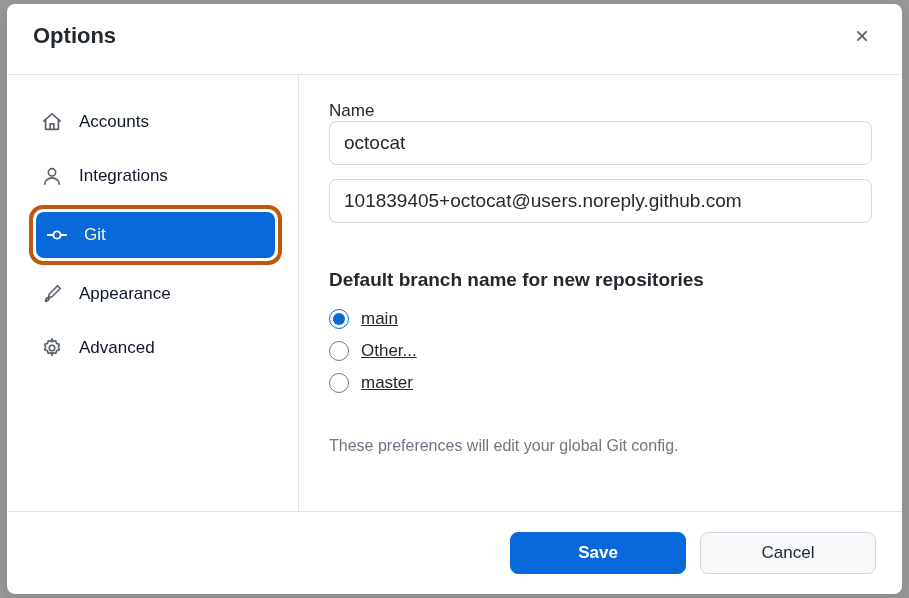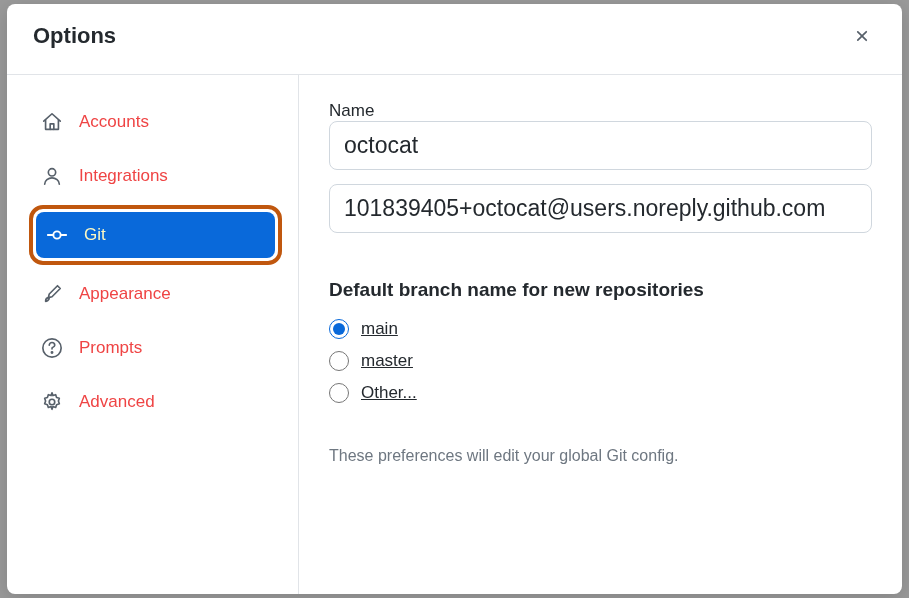--- a/index.html
+++ b/index.html
@@ -61,21 +61,21 @@
       display: flex;
       flex-direction: column;
       gap: 8px;
     }
     .nav-item {
       display: flex;
       align-items: center;
       gap: 16px;
       padding: 12px 16px 12px 10px;
       border-radius: 8px;
-      color: #ef4444;
+      color: #0f172a;
       cursor: pointer;
       font-size: 17px;
     }
     .nav-item .icon {
       width: 22px;
       height: 22px;
       display: flex;
       align-items: center;
       justify-content: center;
       color: #57606a;
@@ -100,21 +100,21 @@
     .field-label {
       font-size: 17px;
       color: #24292e;
       margin-bottom: 0;
     }
     .text-input {
       width: 100%;
       border: 1px solid #d0d7de;
       border-radius: 8px;
       padding: 10px 14px;
-      font-size: 23px;
+      font-size: 19px;
       color: #24292e;
       margin-bottom: 14px;
       background: #fff;
       font-family: inherit;
     }
     .section-title {
       font-size: 19px;
       font-weight: 700;
       margin-top: 32px;
       margin-bottom: 18px;
@@ -211,30 +211,20 @@
       <div class="nav-item">
         <span class="icon">
           <svg width="22" height="22" viewBox="0 0 24 24" fill="none" stroke="currentColor" stroke-width="1.8" stroke-linecap="round" stroke-linejoin="round">
               <path d="M18 3l3 3-9 9-4 1 1-4 9-9z"></path>
               <path d="M9 16c-3 0-4 2-4 4 1 0 4-1 4-4z"></path>
             </svg>
         </span>
         <span>Appearance</span>
       </div>
 
-      <div class="nav-item">
-        <span class="icon">
-          <svg width="22" height="22" viewBox="0 0 24 24" fill="none" stroke="currentColor" stroke-width="1.8" stroke-linecap="round" stroke-linejoin="round">
-              <circle cx="12" cy="12" r="10"></circle>
-              <path d="M9 9c0-1.5 1.3-3 3-3s3 1.3 3 3c0 1.5-1.5 2-2.5 2.5-.5.3-.5 1-.5 1.5"></path>
-              <circle cx="12" cy="17" r="0.7" fill="currentColor"></circle>
-            </svg>
-        </span>
-        <span>Prompts</span>
-      </div>
 
       <div class="nav-item">
         <span class="icon">
           <svg width="22" height="22" viewBox="0 0 24 24" fill="none" stroke="currentColor" stroke-width="1.8" stroke-linecap="round" stroke-linejoin="round">
               <circle cx="12" cy="12" r="3"></circle>
               <path d="M12 2l1 3 3-1 1 3 3 1-1 3 1 3-3 1-1 3-3-1-1 3-1-3-3 1-1-3-3-1 1-3-1-3 3-1 1-3 3 1z"></path>
             </svg>
         </span>
         <span>Advanced</span>
       </div>
@@ -248,25 +238,29 @@
 
       <div class="section-title">Default branch name for new repositories</div>
 
       <div class="radio-group">
         <label class="radio-item">
           <input type="radio" name="branch" checked="" style="">
           <span>main</span>
         </label>
         <label class="radio-item">
           <input type="radio" name="branch" style="">
-          <span>master</span>
+          <span>Other...</span>
         </label>
         <label class="radio-item">
           <input type="radio" name="branch" style="">
-          <span>Other...</span>
+          <span>master</span>
         </label>
       </div>
 
       <div class="hint">These preferences will edit your global Git config.</div>
     </div>
   </div>
 
+  <div class="modal-footer">
+    <button class="btn btn-primary">Save</button>
+    <button class="btn btn-secondary">Cancel</button>
+  </div>
 </div>
 
 </body></html>

